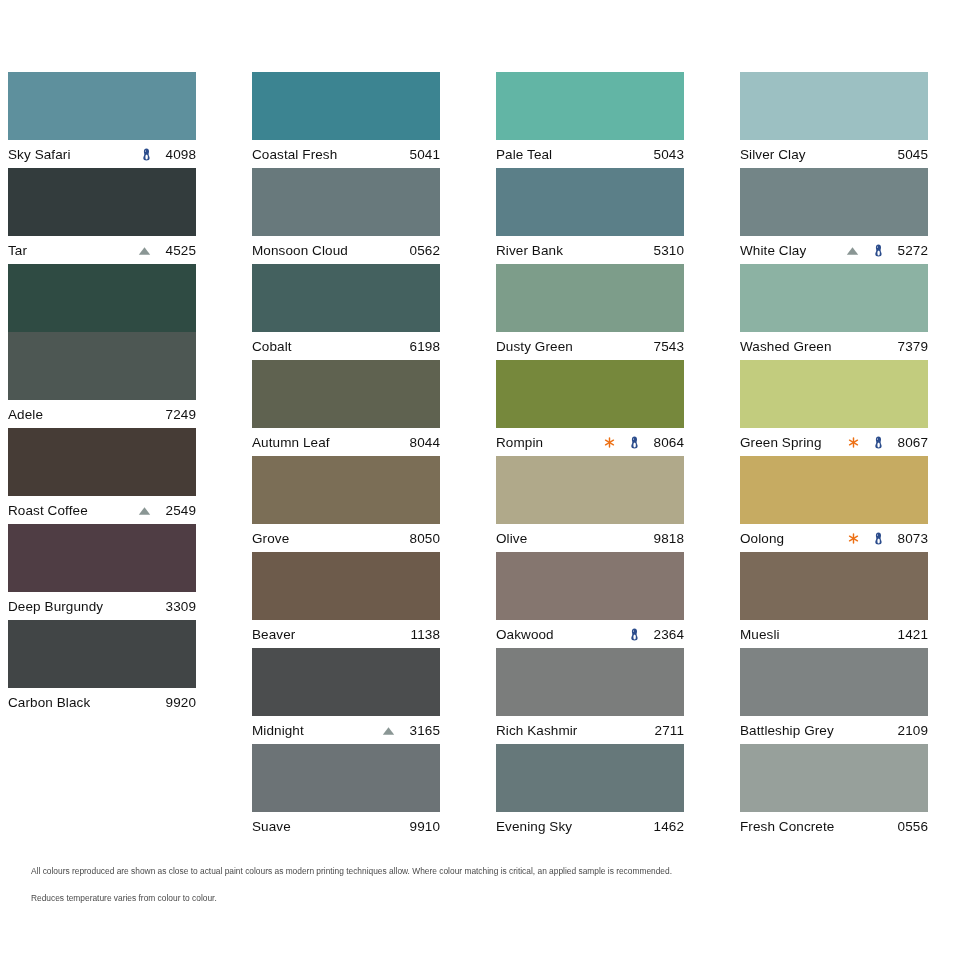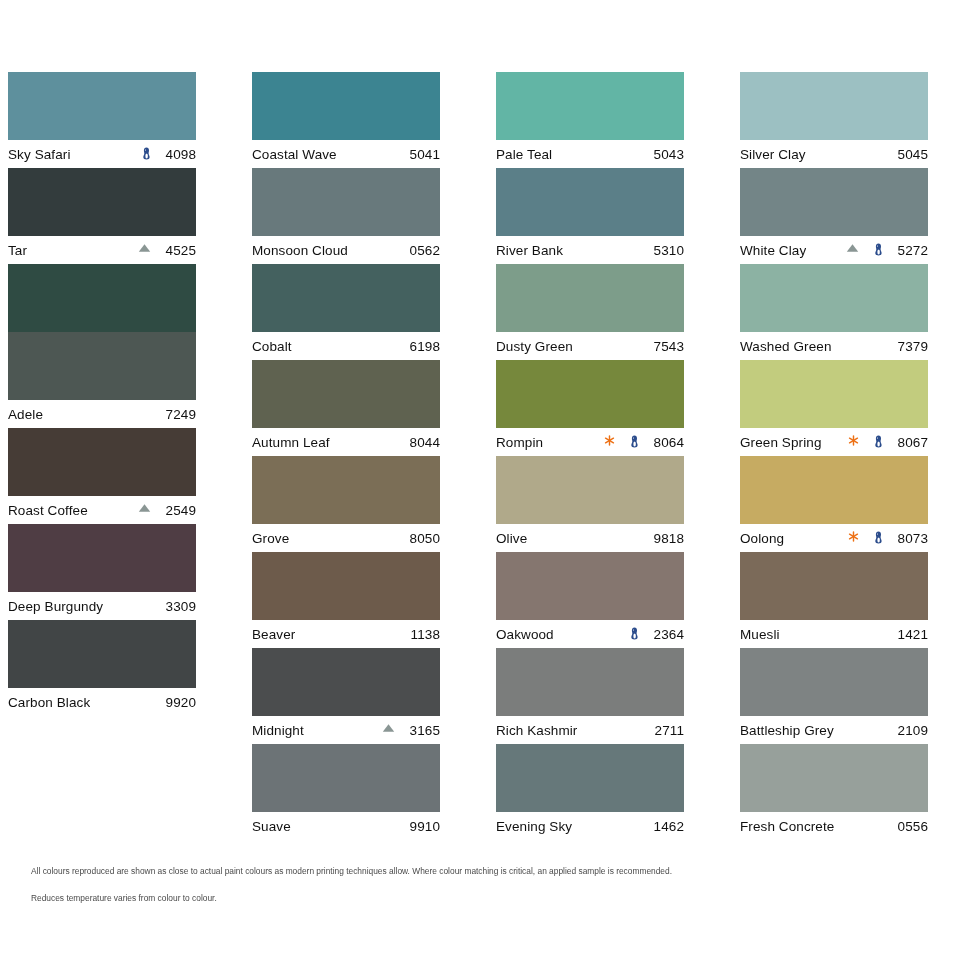--- a/index.html
+++ b/index.html
@@ -37,21 +37,21 @@
     color: #111111;
     letter-spacing: 0.1px;
     padding-top: 1px;
   }
   .swatch-name {
     white-space: nowrap;
     overflow: hidden;
   }
   .swatch-meta {
     display: flex;
-    align-items: flex-start;
+    align-items: center;
     gap: 15px;
     white-space: nowrap;
   }
   .swatch-code {
     font-size: 13.5px;
     color: #111111;
     text-align: right;
   }
 
   .icon { display: inline-flex; align-items: center; justify-content: center; }
@@ -146,21 +146,21 @@
             <span class="swatch-meta">
               <span class="swatch-code">9920</span>
             </span>
           </div>
         </div>
       </div>
       <div class="column">
         <div class="swatch-item">
           <div class="swatch-chip" style="background: rgb(60, 132, 145);"></div>
           <div class="swatch-label">
-            <span class="swatch-name">Coastal Wave</span>
+            <span class="swatch-name">Coastal Fresh</span>
             <span class="swatch-meta">
               <span class="swatch-code">5041</span>
             </span>
           </div>
         </div>
         <div class="swatch-item">
           <div class="swatch-chip" style="background: rgb(104, 121, 124);"></div>
           <div class="swatch-label">
             <span class="swatch-name">Monsoon Cloud</span>
             <span class="swatch-meta">

